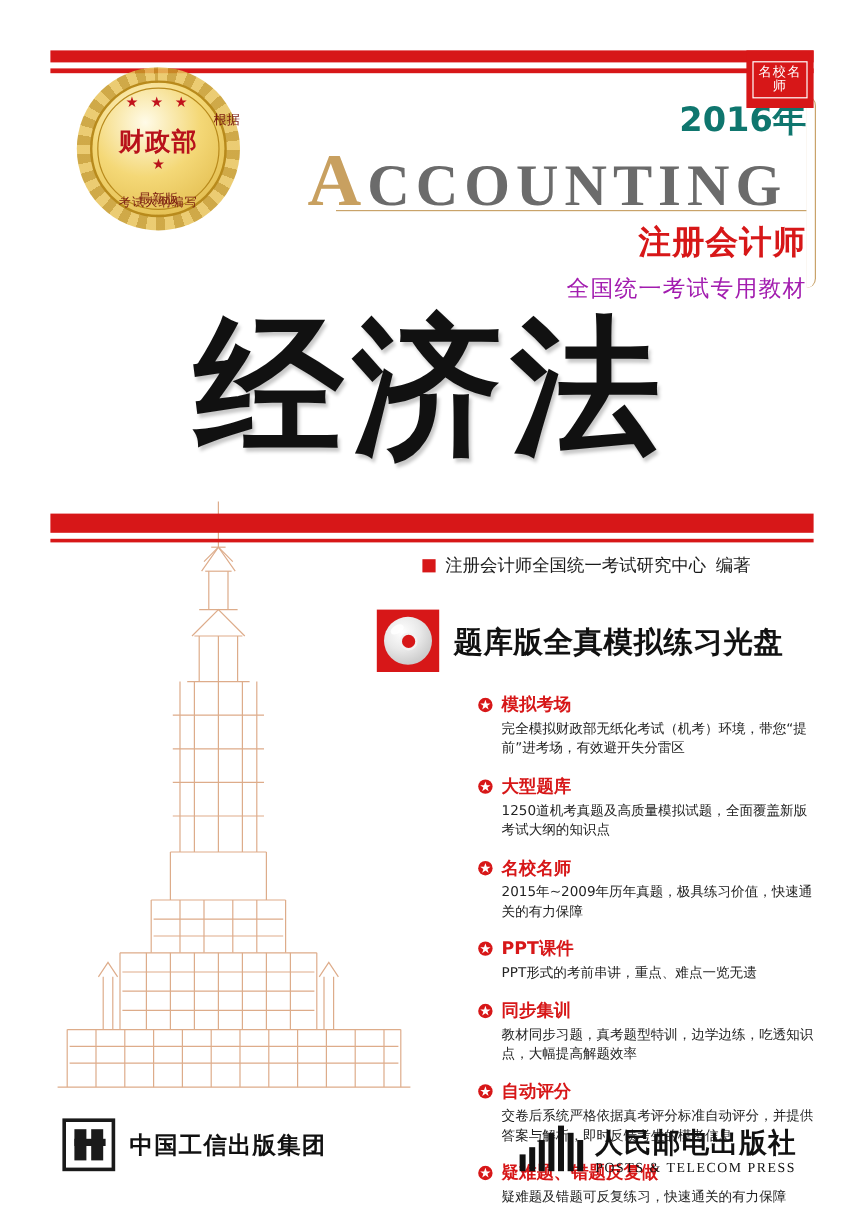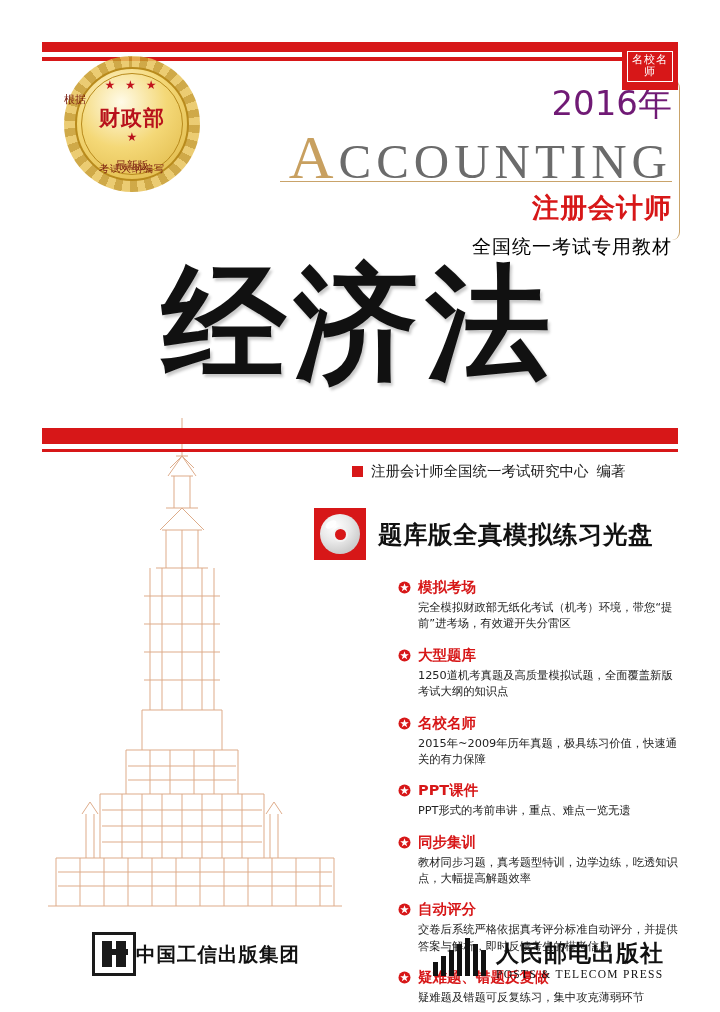--- a/index.html
+++ b/index.html
@@ -68,21 +68,21 @@
     border-radius: 50%;
     border: 1px solid #b88a1c;
   }
   .seal .stars {
     position: absolute; top: 22px; left: 0; width: 100%;
     text-align: center; color: #c1121c; font-size: 12px; letter-spacing: 3px;
     font-family: "DejaVu Sans", sans-serif;
   }
   .seal .gen {
     position: absolute; top: 36px; left: 0; width: 100%;
-    text-align: left; font-size: 11px; color: #7a1c10;
+    text-align: right; font-size: 11px; color: #7a1c10;
     font-family: "DejaVu Sans", sans-serif;
   }
   .seal .ministry {
     position: absolute; top: 48px; left: 0; width: 100%;
     text-align: center; font-size: 21px; font-weight: bold; color: #b8111b;
     font-family: "DejaVu Sans", sans-serif;
     letter-spacing: 1px;
   }
   .seal .starmid {
     position: absolute; top: 74px; left: 0; width: 100%;
@@ -99,51 +99,51 @@
     font-family: "DejaVu Sans", sans-serif;
     letter-spacing: 1px;
   }
 
   
   .header-right {
     position: absolute; right: 48px; top: 86px;
     width: 400px; text-align: right;
   }
   .year {
-    font-size: 34px; font-weight: normal; color: #701a75;
+    font-size: 28px; font-weight: bold; color: #0f766e;
     font-family: "DejaVu Sans", sans-serif;
     letter-spacing: 0px;
     line-height: 1;
   }
   .acct-wrap {
     position: relative; height: 62px; margin-top: 2px;
   }
   .acct {
-    position: absolute; right: 0; top: 0;
+    position: absolute; right: 16px; top: 0;
     font-family: "Liberation Serif", serif;
     font-size: 49px; letter-spacing: 5px;
     color: #6b6b6b;
-    font-weight: 400;
+    font-weight: 700;
   }
   .acct .big-a {
     color: #c8a060;
     font-size: 62px;
     font-family: "Liberation Serif", serif;
   }
   .acct-line {
     position: absolute; right: 0; bottom: 2px; width: 392px; height: 1px;
     background: #c9a36a;
   }
   .cpa {
     font-size: 27px; font-weight: bold; color: #d71718;
     font-family: "DejaVu Sans", sans-serif;
     letter-spacing: 1px; margin-top: 6px;
   }
   .national {
-    font-size: 19px; color: #000000;
+    font-size: 19px; color: #a21caf;
     font-family: Liberation Sans, sans-serif;
     letter-spacing: 1px; margin-top: 8px;
   }
   .hdr-curve {
     position: absolute; right: 40px; top: 80px;
     width: 8px; height: 160px;
     border-right: 1px solid #c9a36a;
     border-top-right-radius: 40px;
     border-bottom-right-radius: 40px;
   }
@@ -238,21 +238,21 @@
   
   .building {
     position: absolute; left: 30px; bottom: 82px;
     width: 330px; height: 520px;
     opacity: .92;
   }
 
   
   .pub-left {
     position: absolute; left: 52px; bottom: 36px;
-    display: flex; align-items: center;  margin-left: 40px;
+    display: flex; align-items: center; gap: 12px;
   }
   .pub-left .glyph {
     width: 44px; height: 44px; border: 3px solid #1a1a1a;
     position: relative;
   }
   .pub-left .glyph::before {
     content: ""; position: absolute; left: 7px; top: 6px;
     width: 10px; height: 26px; background: #1a1a1a;
   }
   .pub-left .glyph::after {
@@ -456,21 +456,21 @@
     </div>
 
     <div class="feature">
       <span class="bullet">
         <svg width="13" height="13" viewBox="0 0 13 13">
             <circle cx="6.5" cy="6.5" r="6" fill="#d71718"></circle>
             <path d="M6.5 2.2 L7.6 5.3 L10.8 5.3 L8.2 7.2 L9.2 10.3 L6.5 8.4 L3.8 10.3 L4.8 7.2 L2.2 5.3 L5.4 5.3 Z" fill="#fff"></path>
           </svg>
       </span>
       <div class="f-title">疑难题、错题反复做</div>
-      <div class="f-desc">疑难题及错题可反复练习，集中攻克薄弱环节</div>
+      <div class="f-desc">疑难题及错题可反复练习，快速通关的有力保障</div>
     </div>
 
   </div>
 
   <div class="pub-left">
     <div class="glyph">
         <i></i>
       </div>
     <div class="ptext">中国工信出版集团</div>
   </div>

